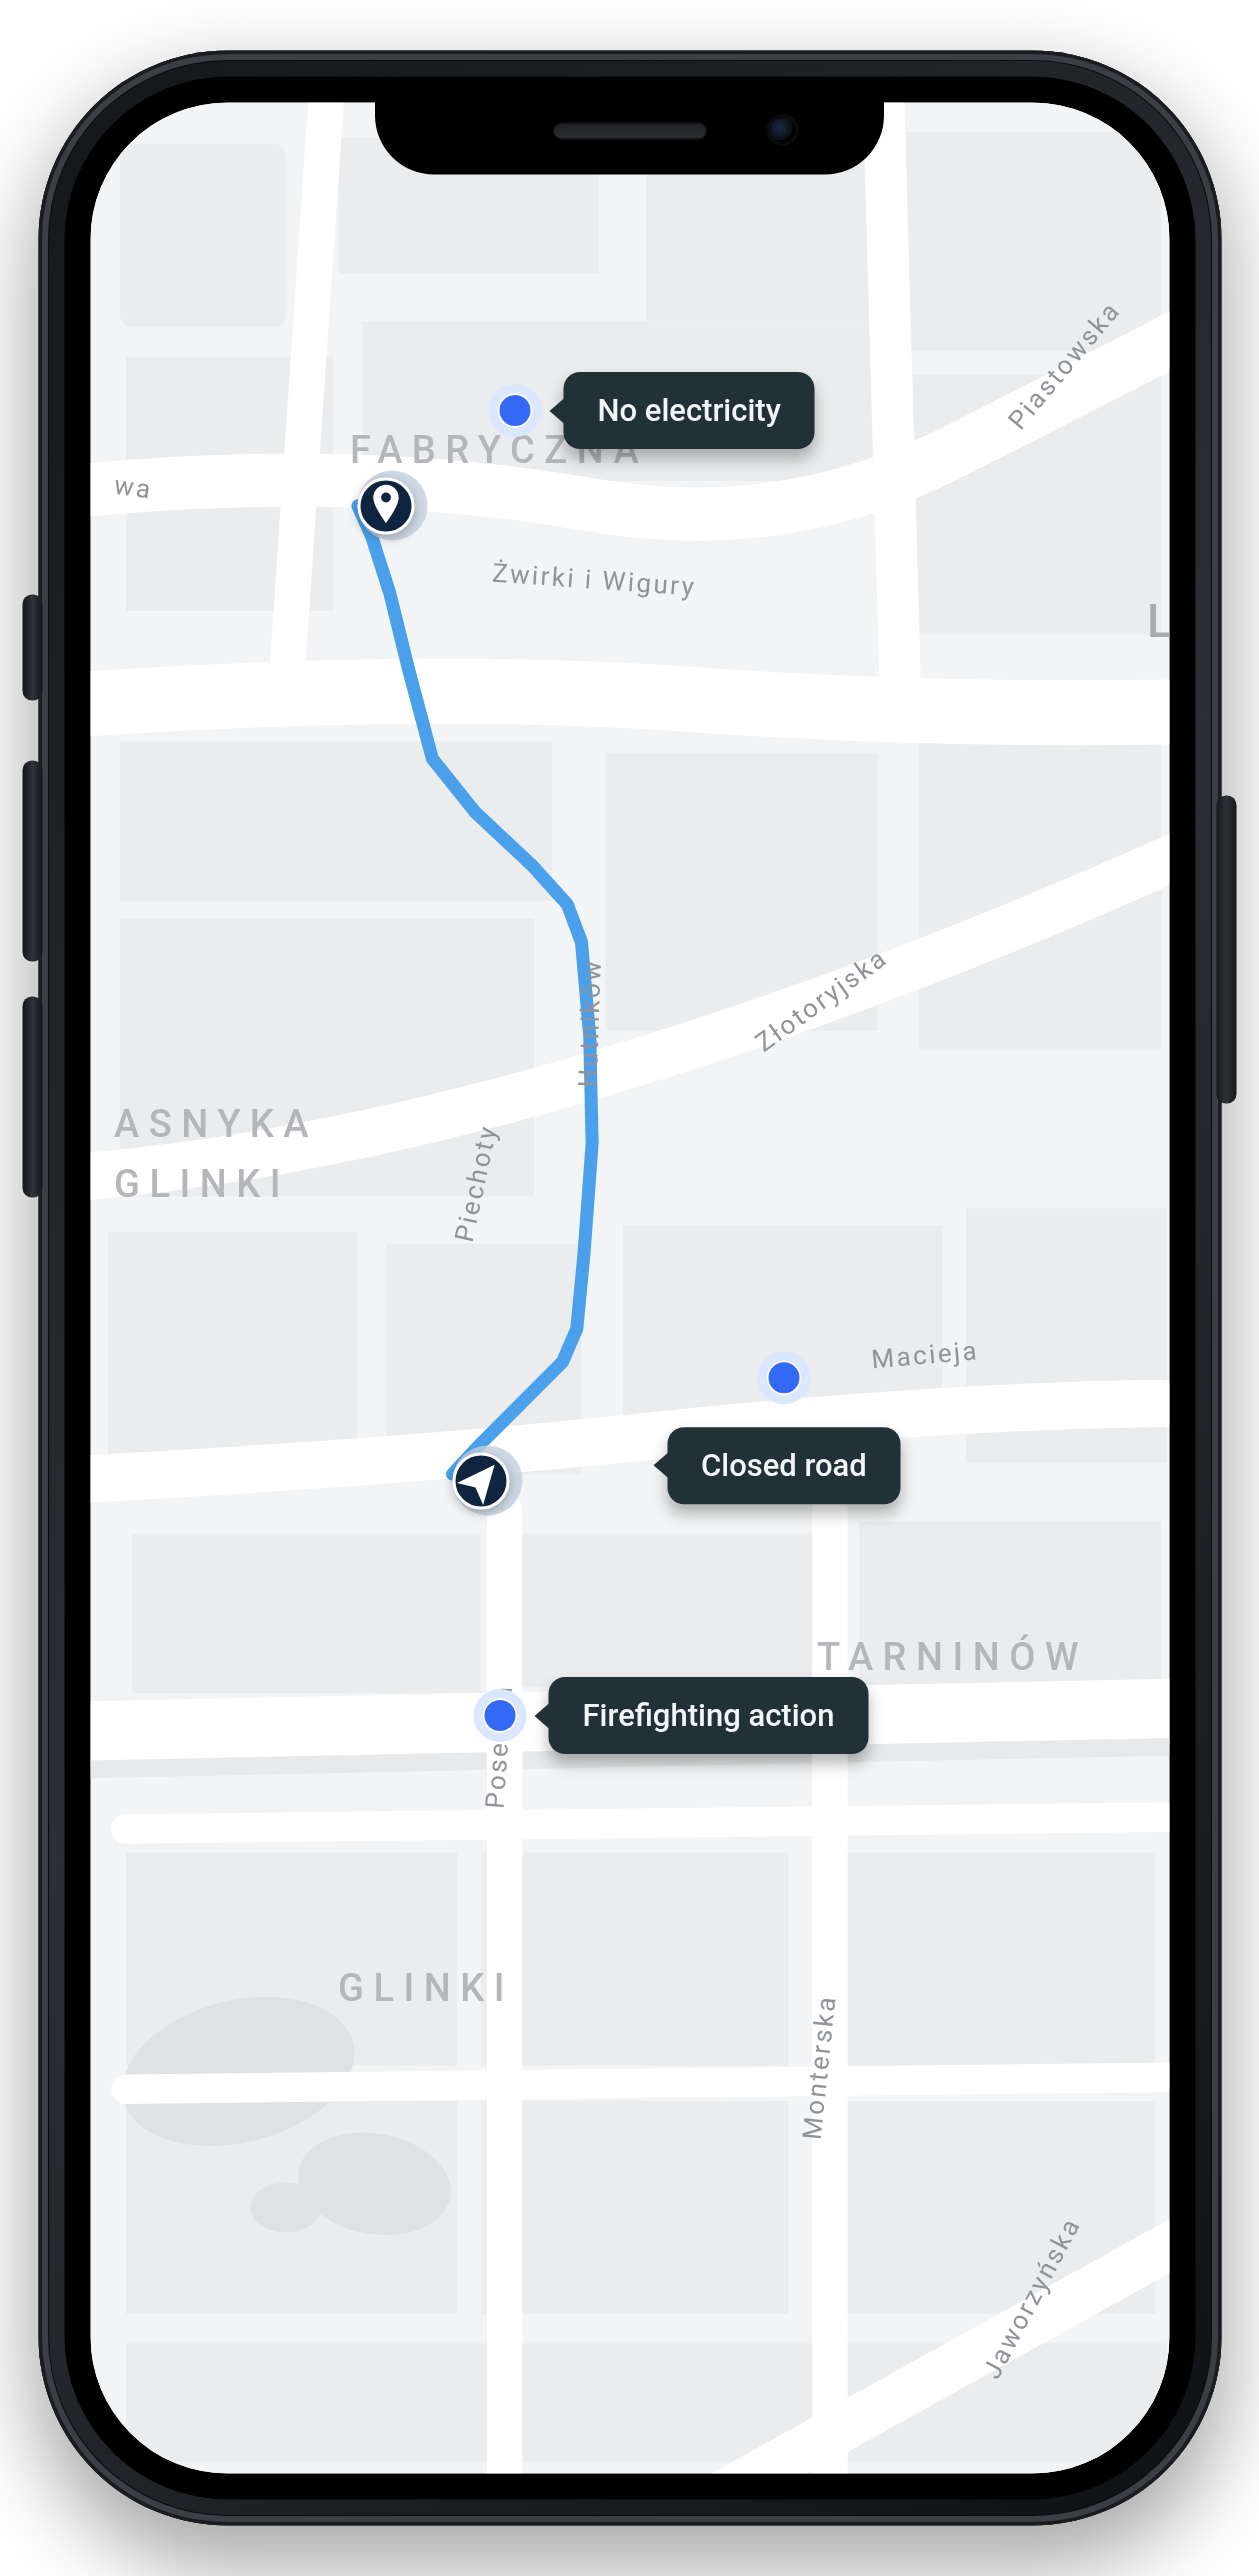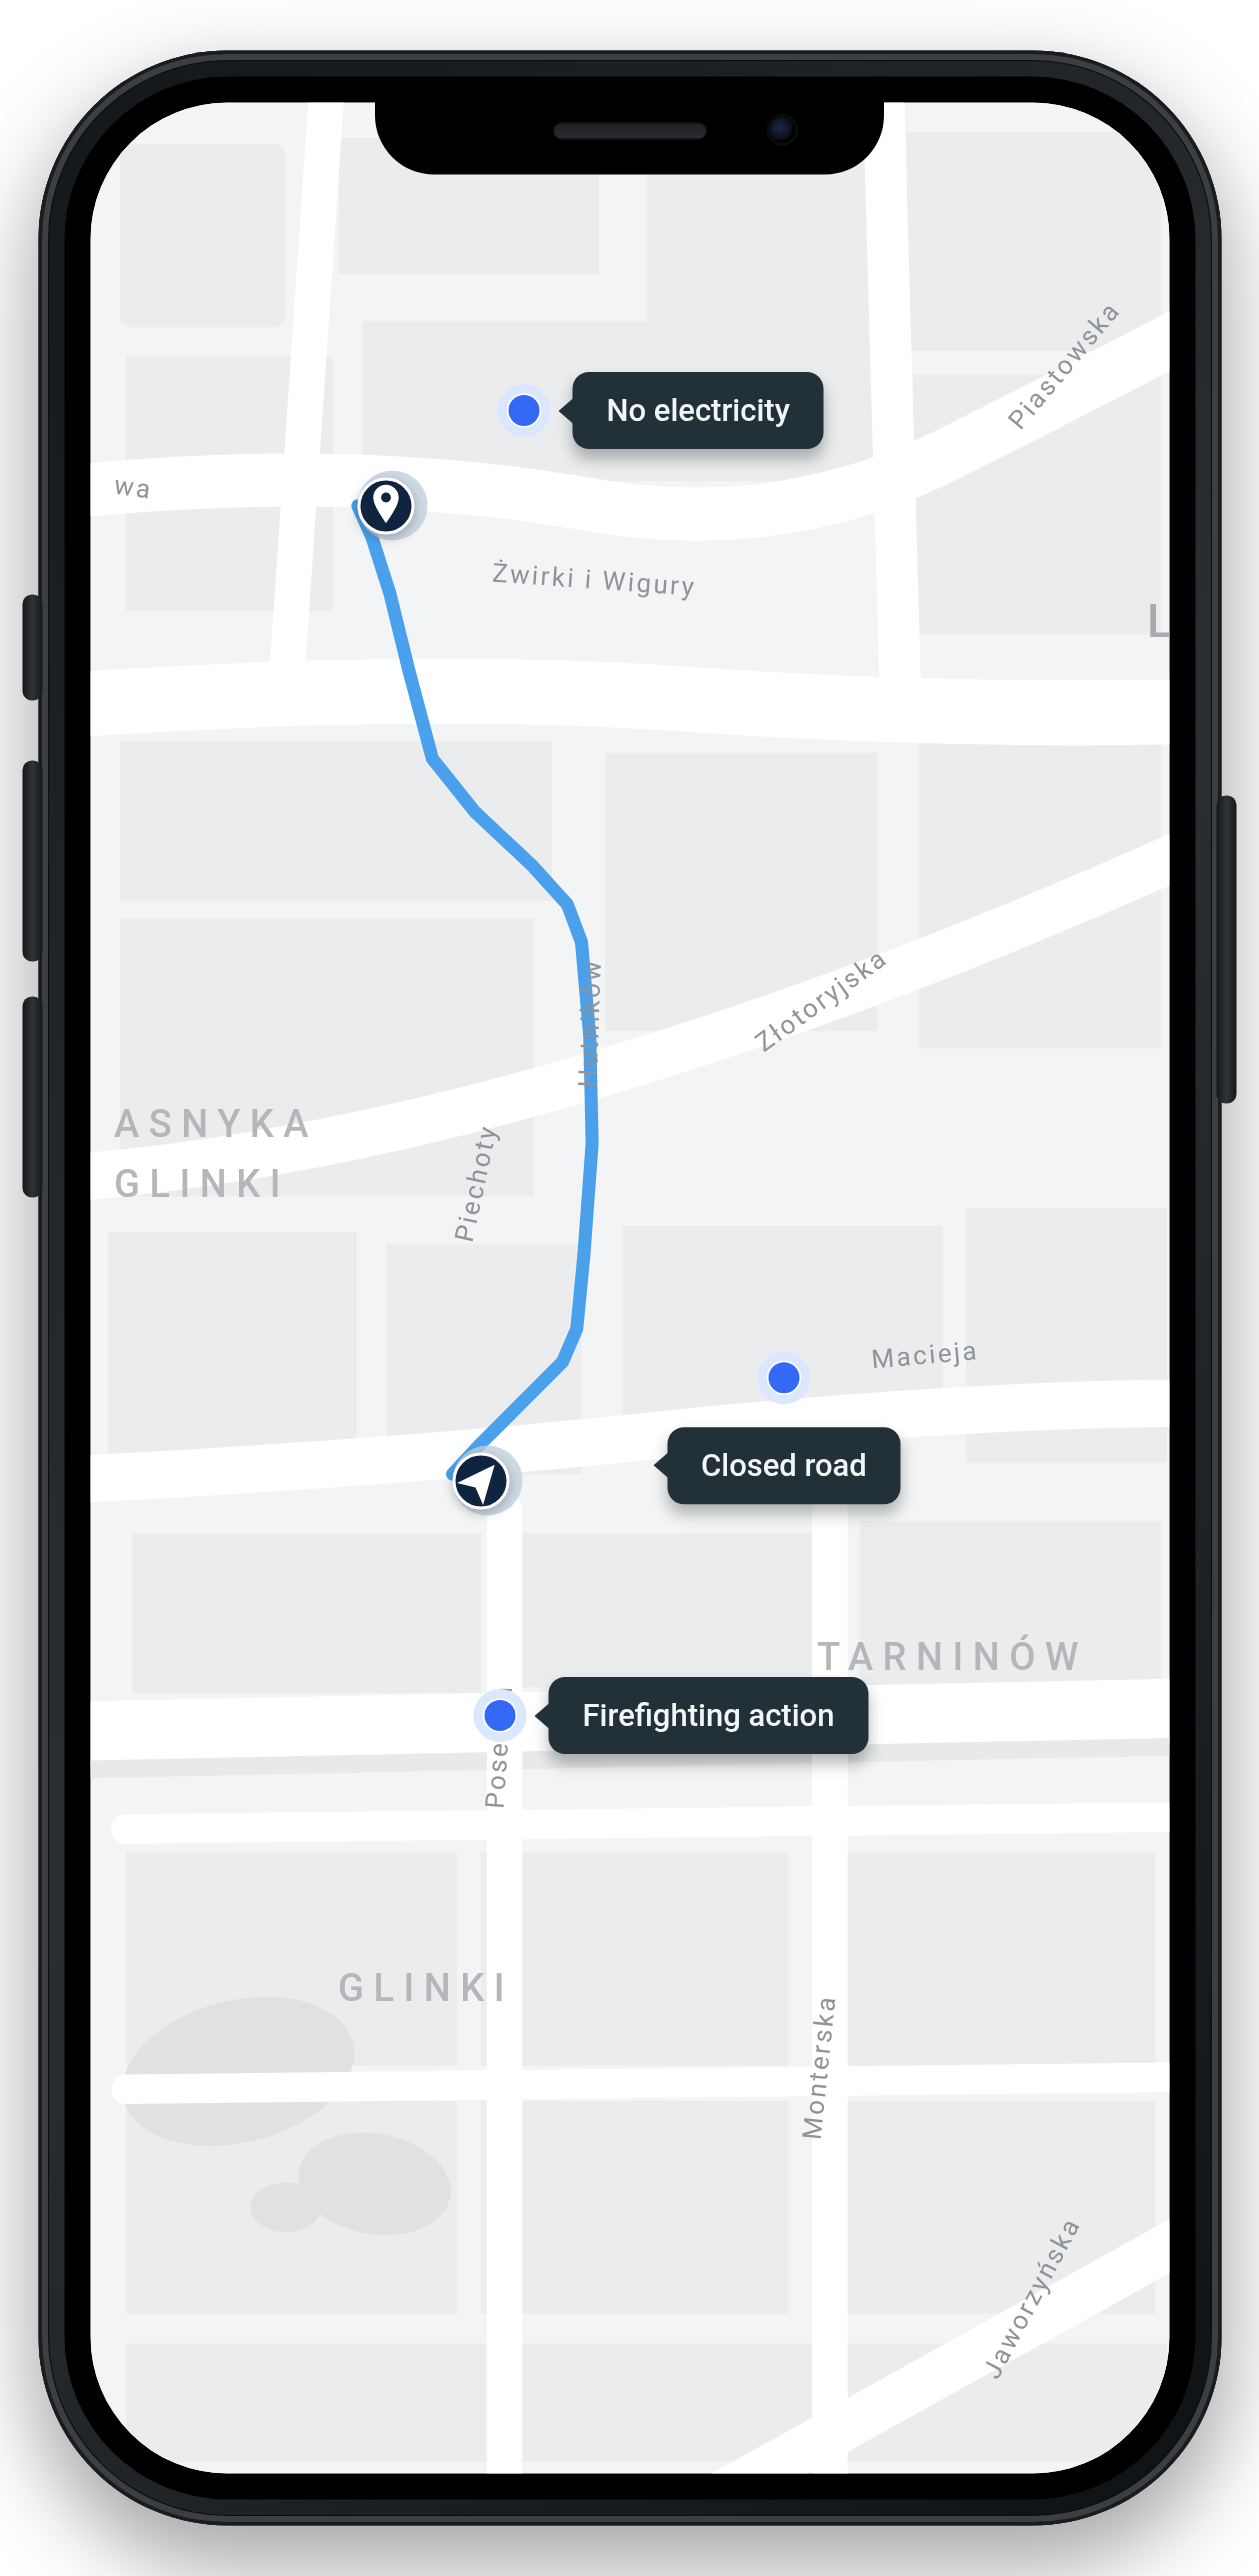--- a/index.html
+++ b/index.html
@@ -230,20 +230,21 @@
             <path d="M1870 3600 L1060 4050" stroke-width="80"></path>
             <path d="M700 2380 L700 4050" stroke-width="60"></path>
             <path d="M1250 2380 L1250 4050" stroke-width="60"></path>
             <path d="M60 2920 L1820 2900" stroke-width="50"></path>
             <path d="M60 3360 L1820 3340" stroke-width="50"></path>
           </g>
 
           <path id="route-path" class="route" d="M452 682 L476 736 L506 830 L538 960 L578 1110 L650 1200 L746 1290 L806 1356 L830 1420 L844 1580 L848 1760 L834 1950 L822 2074 L798 2130 L730 2198 L660 2268 L612 2320 "></path>
         </svg>
 
+        <div class="district" style="left:260px;top:325px">FABRYCZNA</div>
         <div class="district" style="left:24px;top:999px">ASNYKA</div>
         <div class="district" style="left:24px;top:1059px">GLINKI</div>
         <div class="district" style="left:727px;top:1532px">TARNINÓW</div>
         <div class="district" style="left:248px;top:1863px">GLINKI</div>
         <div class="district" style="left:1057px;top:491px;font-size:46px;color:#a9abaf;letter-spacing:3.5px">L</div>
 
         <div class="street" style="left:923px;top:308px;transform:rotate(-50deg)">Piastowska</div>
         <div class="street" style="left:402px;top:455px;transform:rotate(4deg)">Żwirki i Wigury</div>
         <div class="street" style="left:24px;top:367px;transform:rotate(8deg)">wa</div>
         <div class="street" style="left:668px;top:928px;transform:rotate(-36deg)">Złotoryjska</div>
@@ -265,21 +266,21 @@
 
         <div class="pin" style="left:362px;top:1378px">
           <div class="halo"></div>
           <div class="core">
             <svg width="35" height="35" viewBox="0 0 24 24">
               <path fill="#ffffff" d="M12 2 L20 20 L12 16 L4 20 Z" transform="rotate(40 12 12)"></path>
             </svg>
           </div>
         </div>
 
-        <div class="event" style="left: 407px; top: 308px; transform: translate(0px, -50%);">
+        <div class="event" style="left: 398px; top: 308px; transform: translate(0px, -50%);">
           <div class="dot"></div>
           <div class="pill">No electricity</div>
         </div>
         <div class="event" style="left: 577px; top: 1325px; transform: translate(0px, -50%); flex-direction: column;">
           <div class="dot"></div>
           <div class="pill">Closed road</div>
         </div>
         <div class="event" style="left: 383px; top: 1613px; transform: translate(0px, -50%);">
           <div class="dot"></div>
           <div class="pill">Firefighting action</div>

